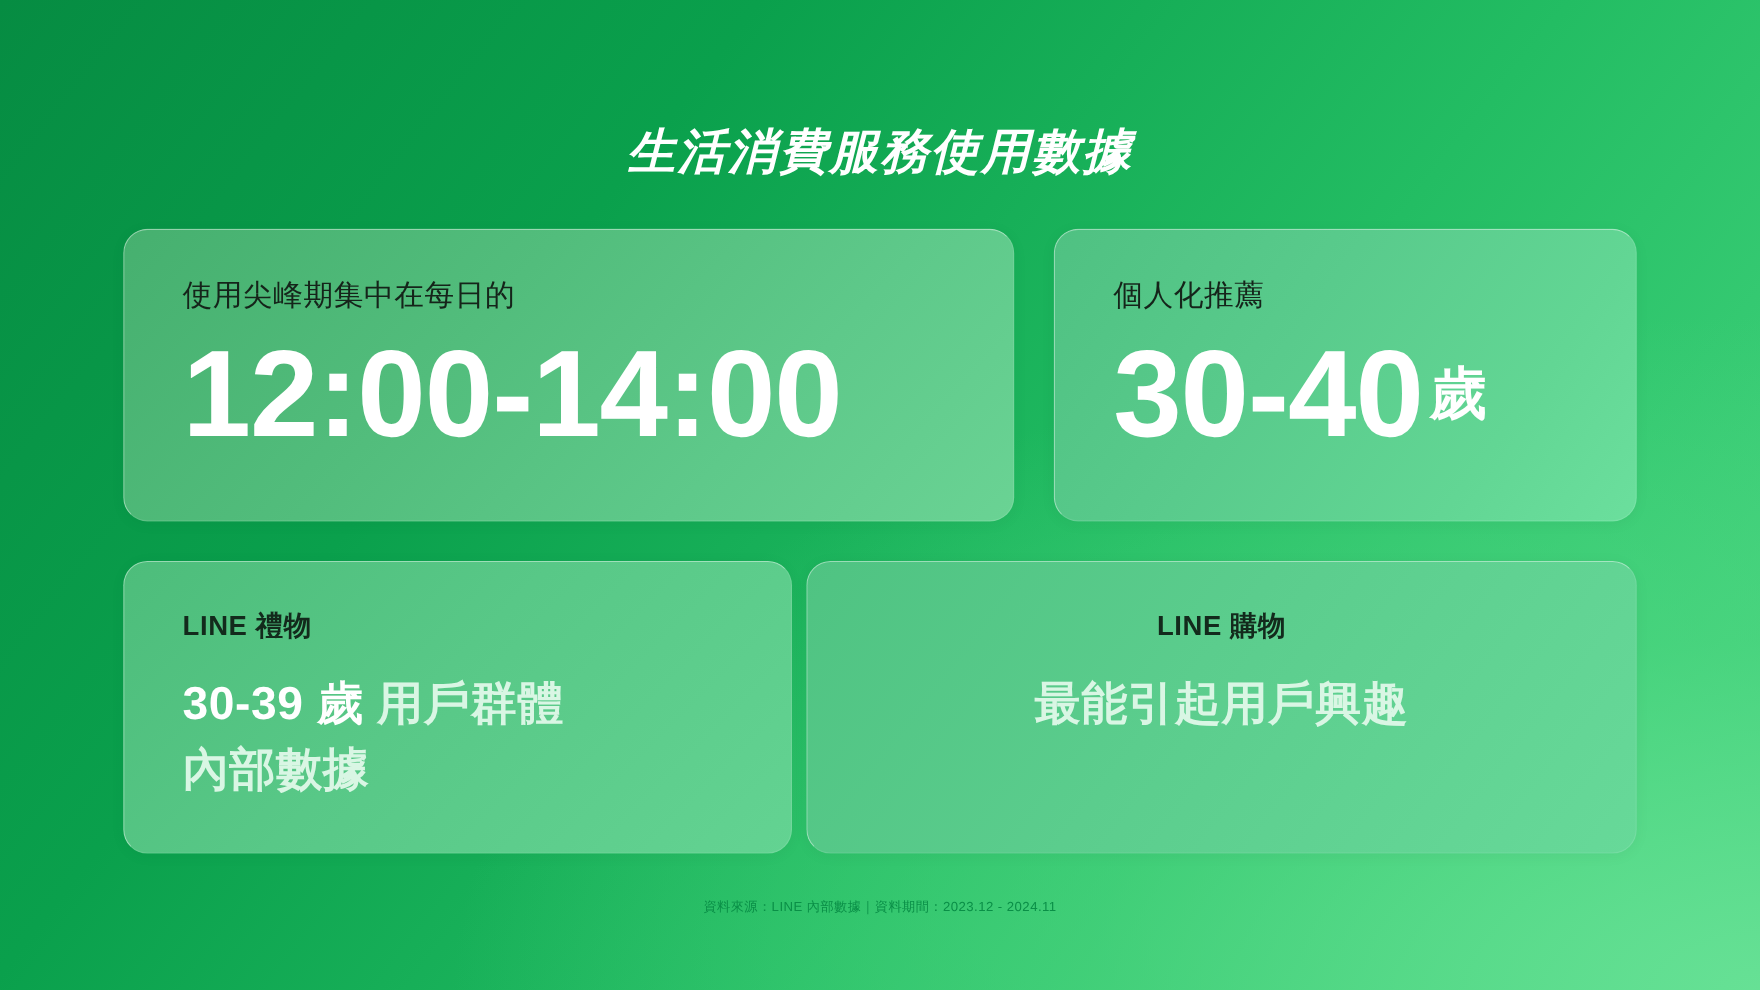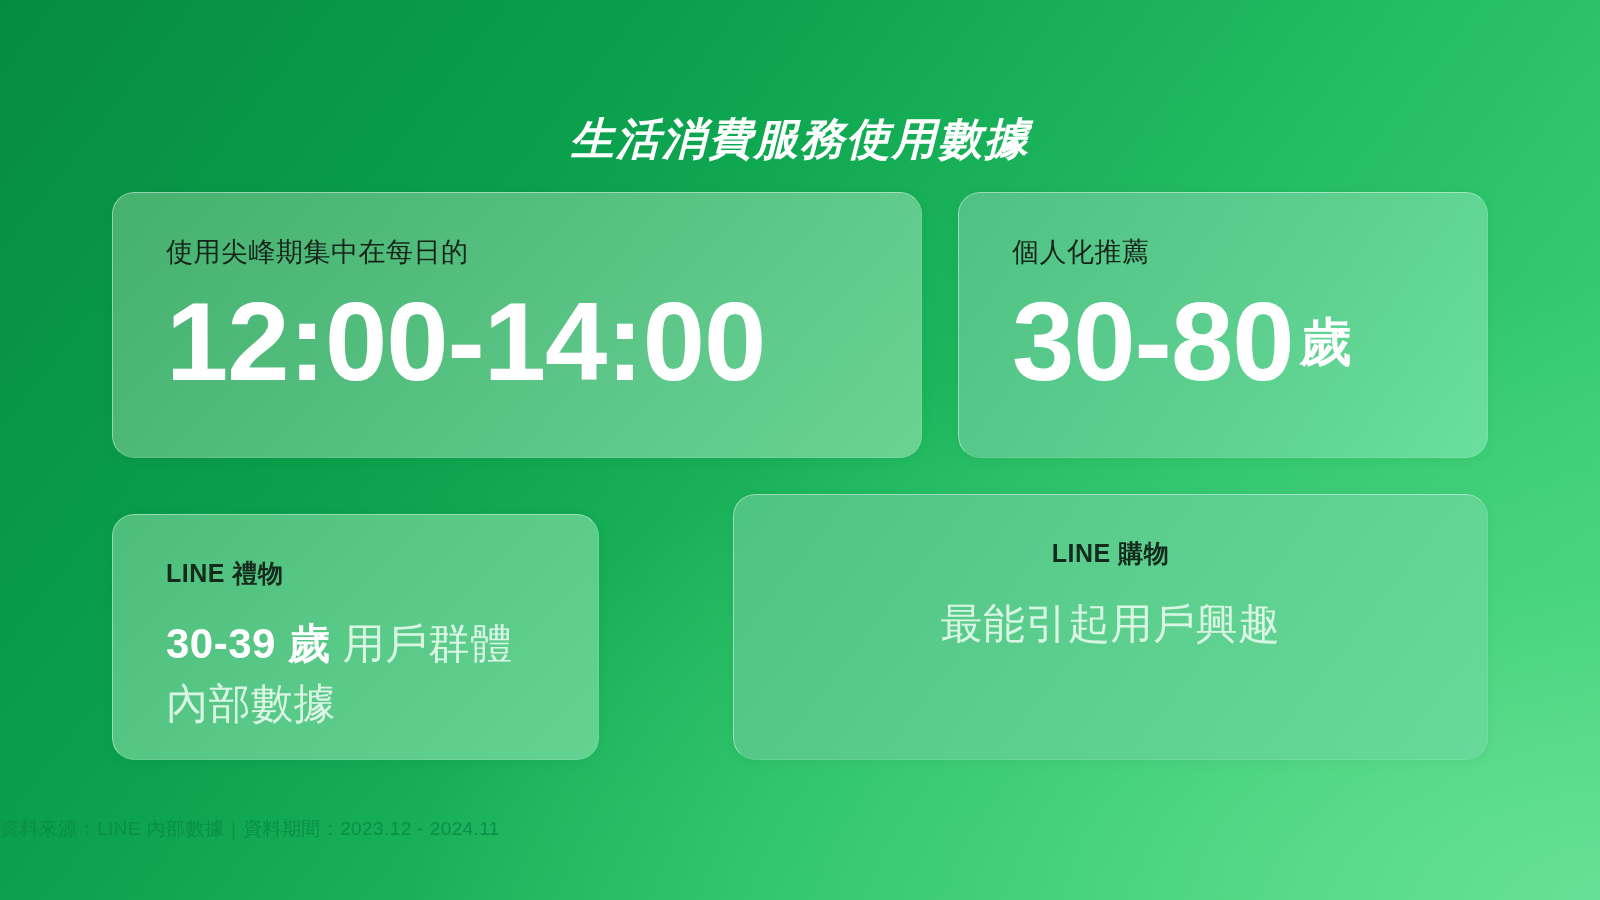--- a/index.html
+++ b/index.html
@@ -36,21 +36,21 @@
     letter-spacing: 2px;
     line-height: 1.1;
     white-space: nowrap;
     font-style: italic;
   }
 
   
   .card-grid {
     position: absolute;
     left: 112px;
-    top: 192px;
+    top: 208px;
     width: 1376px;
     display: grid;
     grid-template-columns: 810px 1fr;
     grid-template-rows: 266px 266px;
     column-gap: 16px;
     row-gap: 24px;
     gap: 36px;
   }
 
   .card {
@@ -79,21 +79,21 @@
   }
   .card-c {
     background: linear-gradient(135deg, #4dbd7b 0%, #58c887 45%, #63d392 100%);
   }
   .card-d {
     background: linear-gradient(128deg, #4fc382 0%, #5bcd8d 45%, #67d999 100%);
     text-align: center;
   }
 
   
-  .row2-left  { grid-column: 1; grid-row: 2; width: 487px; margin-top: 20px; }
+  .row2-left  { grid-column: 1; grid-row: 2; width: 608px; }
   .row2-right { grid-column: 1 / span 2; grid-row: 2; margin-left: 621px; }
 
   .card-row1-left  { grid-column: 1; grid-row: 1; }
   .card-row1-right { grid-column: 2; grid-row: 1; }
 
   
   .card-label {
     color: #15241a;
     font-size: 27px;
     font-weight: 400;
@@ -133,32 +133,32 @@
     letter-spacing: 0.5px;
     color: #d9f6e4;
     font-weight: 300;
   }
   .brand-body .em {
     color: #ffffff;
     font-weight: 700;
   }
   .brand-body .lite {
     color: #d9f6e4;
-    font-weight: 400;
+    font-weight: 700;
   }
   .brand-line { display: block; white-space: nowrap; }
 
   
   .poster-footer {
     position: absolute;
     left: 0; right: 0;
     top: 816px;
-    text-align: left;
+    text-align: center;
     color: #0a8f47;
-    font-size: 19px;
+    font-size: 12px;
     font-weight: 400;
     letter-spacing: 0.4px;
     white-space: nowrap;
   }
 </style>
 </head>
 <body>
 
 <div class="poster">
 
@@ -169,21 +169,21 @@
     <div class="card card-a card-row1-left">
       <p class="card-label">使用尖峰期集中在每日的</p>
       <div class="card-stat">
         <span>12:00-14:00</span>
       </div>
     </div>
 
     <div class="card card-b card-row1-right">
       <p class="card-label">個人化推薦</p>
       <div class="card-stat">
-        <span>30-80</span>
+        <span>30-40</span>
         <span class="stat-unit">歲</span>
       </div>
     </div>
 
     <div class="card card-c row2-left">
       <p class="brand-label">LINE 禮物</p>
       <div class="brand-body">
         <span class="brand-line">
           <span class="em">30-39 歲</span>
           <span class="lite">用戶群體</span>

